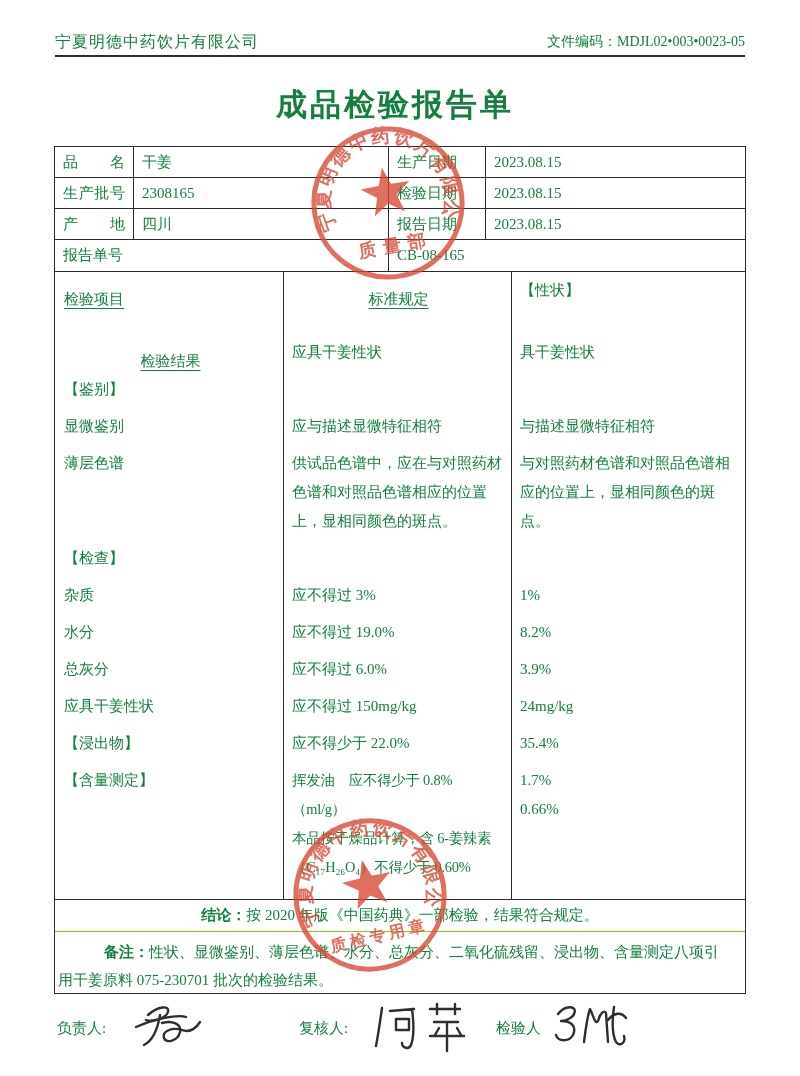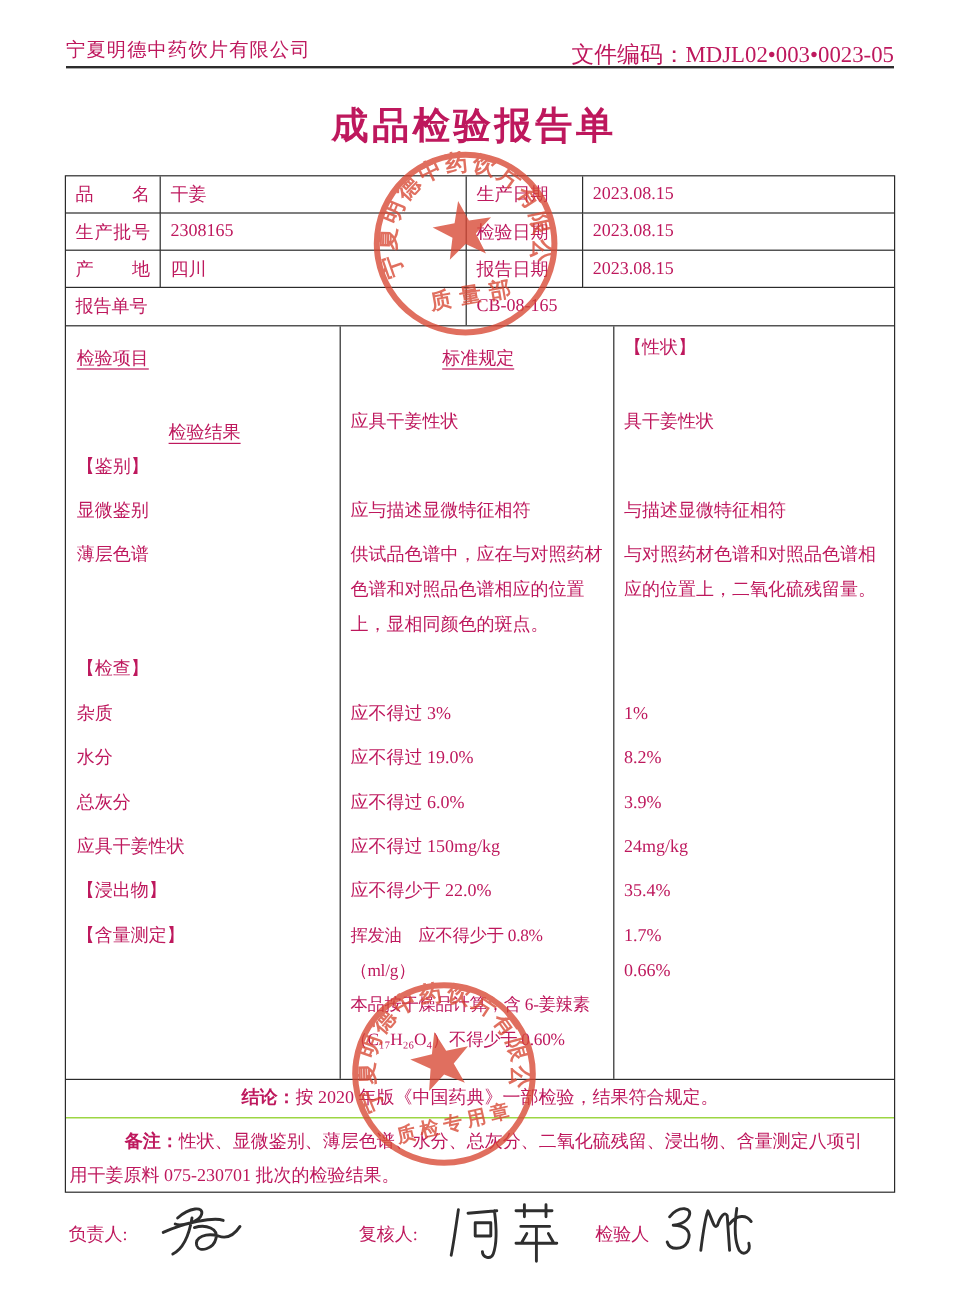--- a/index.html
+++ b/index.html
@@ -1,23 +1,23 @@
 <!DOCTYPE html>
 <html><head>
 <meta charset="utf-8">
 <style>
   * { margin:0; padding:0; box-sizing:border-box; }
   html,body { background:#fff; }
   .page {
     position:relative; width:800px; height:1076px; background:#ffffff;
-    font-family:"Liberation Serif","DejaVu Serif",serif; color:#be185d; overflow:hidden;
+    font-family:"Liberation Serif","DejaVu Serif",serif; color:#15803d; overflow:hidden;
   }
   
   .hdr-company { position:absolute; left:55px; top:32px; font-size:16px; letter-spacing:1px; }
-  .hdr-code    { position:absolute; right:55px; top:33px; font-size:19px; }
+  .hdr-code    { position:absolute; right:55px; top:33px; font-size:14px; }
   .hdr-rule    { position:absolute; left:55px; top:55px; width:690px; height:2px; background:#2d2d2d; }
   .doc-title   { position:absolute; left:0; top:84px; width:790px; text-align:center;
                  font-size:31px; font-weight:bold; letter-spacing:3px; }
   
   .sheet { position:absolute; left:54px; top:146px; width:692px; height:848px;
            border:1px solid #2b2b2b; }
   .sheet, .sheet * { font-size:15px; }
   
   .info-grid { display:grid; width:690px; height:124px;
                grid-template-columns:79px 255px 97px 259px;
@@ -110,21 +110,21 @@
         <div class="cell">【鉴别】</div>
         <div class="cell"></div>
         <div class="cell"></div>
 
         <div class="cell">显微鉴别</div>
         <div class="cell">应与描述显微特征相符</div>
         <div class="cell">与描述显微特征相符</div>
 
         <div class="cell">薄层色谱</div>
         <div class="cell">供试品色谱中，应在与对照药材色谱和对照品色谱相应的位置上，显相同颜色的斑点。</div>
-        <div class="cell">与对照药材色谱和对照品色谱相应的位置上，二氧化硫残留量。</div>
+        <div class="cell">与对照药材色谱和对照品色谱相应的位置上，显相同颜色的斑点。</div>
 
         <div class="cell">【检查】</div>
         <div class="cell"></div>
         <div class="cell"></div>
 
         <div class="cell">杂质</div>
         <div class="cell">应不得过 3%</div>
         <div class="cell">1%</div>
 
         <div class="cell">水分</div>

